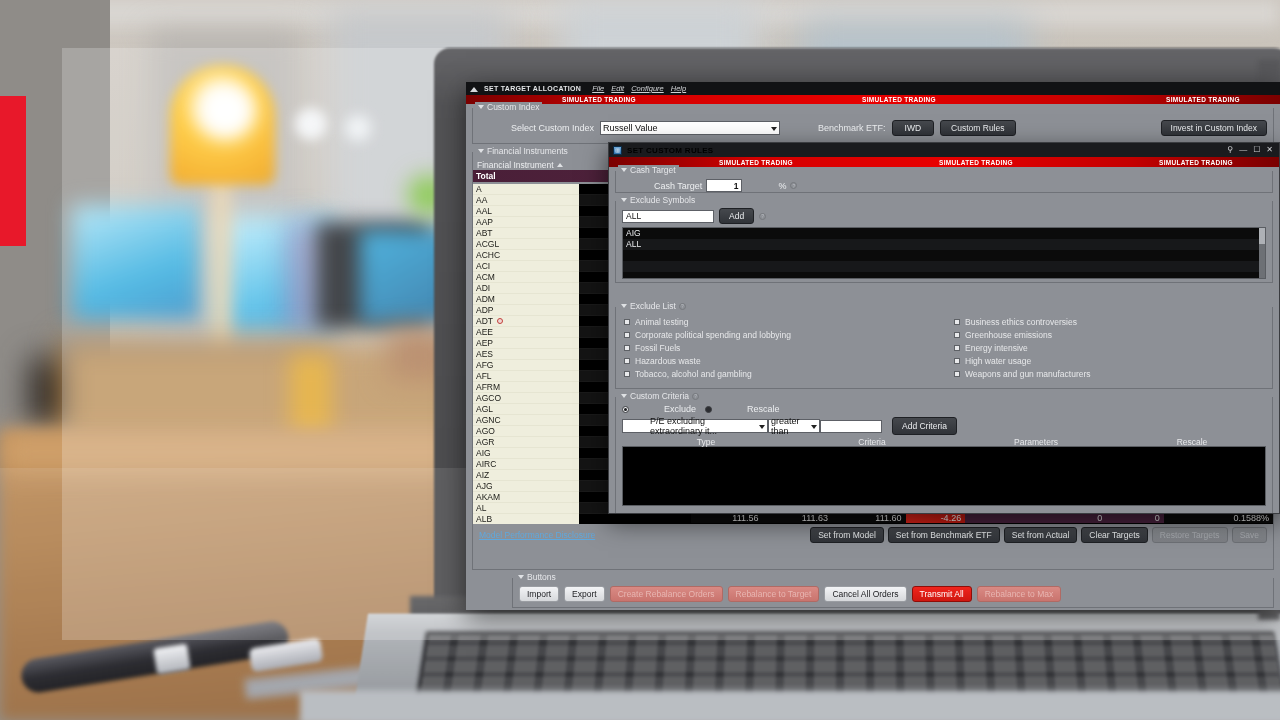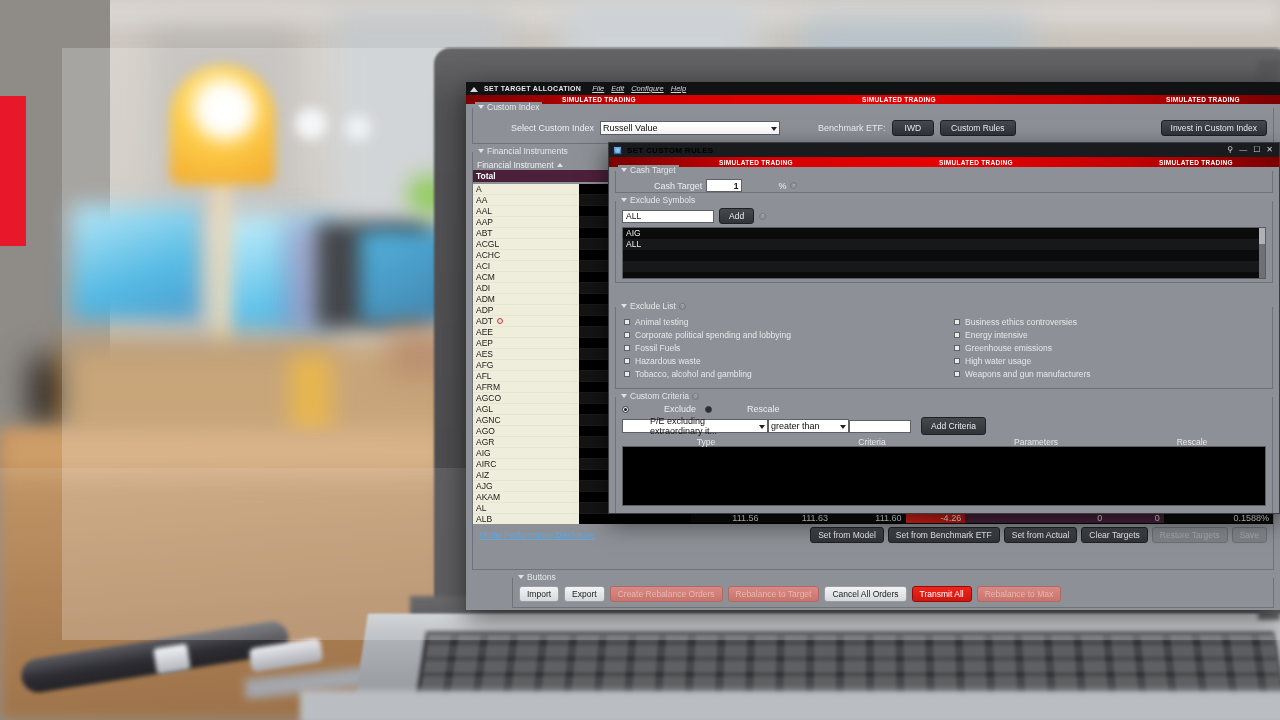--- a/index.html
+++ b/index.html
@@ -548,25 +548,25 @@
             <span>Tobacco, alcohol and gambling</span>
           </div>
         </div>
       <div id="exright" style="flex:1;">
           <div class="ex-item">
             <span class="chk"></span>
             <span>Business ethics controversies</span>
           </div>
           <div class="ex-item">
             <span class="chk"></span>
+            <span>Greenhouse emissions</span>
+          </div>
+          <div class="ex-item">
+            <span class="chk"></span>
             <span>Energy intensive</span>
-          </div>
-          <div class="ex-item">
-            <span class="chk"></span>
-            <span>Greenhouse emissions</span>
           </div>
           <div class="ex-item">
             <span class="chk"></span>
             <span>High water usage</span>
           </div>
           <div class="ex-item">
             <span class="chk"></span>
             <span>Weapons and gun manufacturers</span>
           </div>
         </div>
@@ -585,21 +585,21 @@
       <span class="lbl">Exclude</span>
       <span class="radio solid" style="margin-left:6px;"></span>
       <span class="lbl">Rescale</span>
     </div>
 
     <div class="row" style="padding:3px 0 0 6px; gap:0;">
       <div class="select" style="width:146px;padding-left:27px;">
         <span>P/E excluding extraordinary it...</span>
         <span class="arr"></span>
       </div>
-      <div class="select" style="width:81px;align-items:center;">
+      <div class="select" style="width:52px;align-items:center;">
         <span>greater than</span>
         <span class="arr"></span>
       </div>
       <div class="txt" style="width:62px;"></div>
       <button class="btn" style="margin-left:10px; padding:3px 9px;">Add Criteria</button>
     </div>
 
     <div class="crit-hdr" style="padding:2px 6px 0 6px;">
       <div style="width:168px;">Type</div>
       <div style="width:164px;">Criteria</div>

